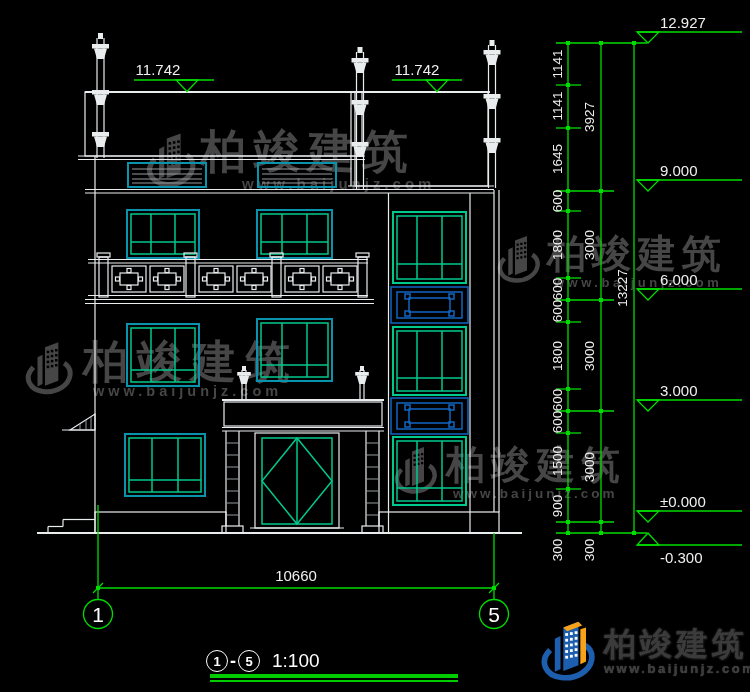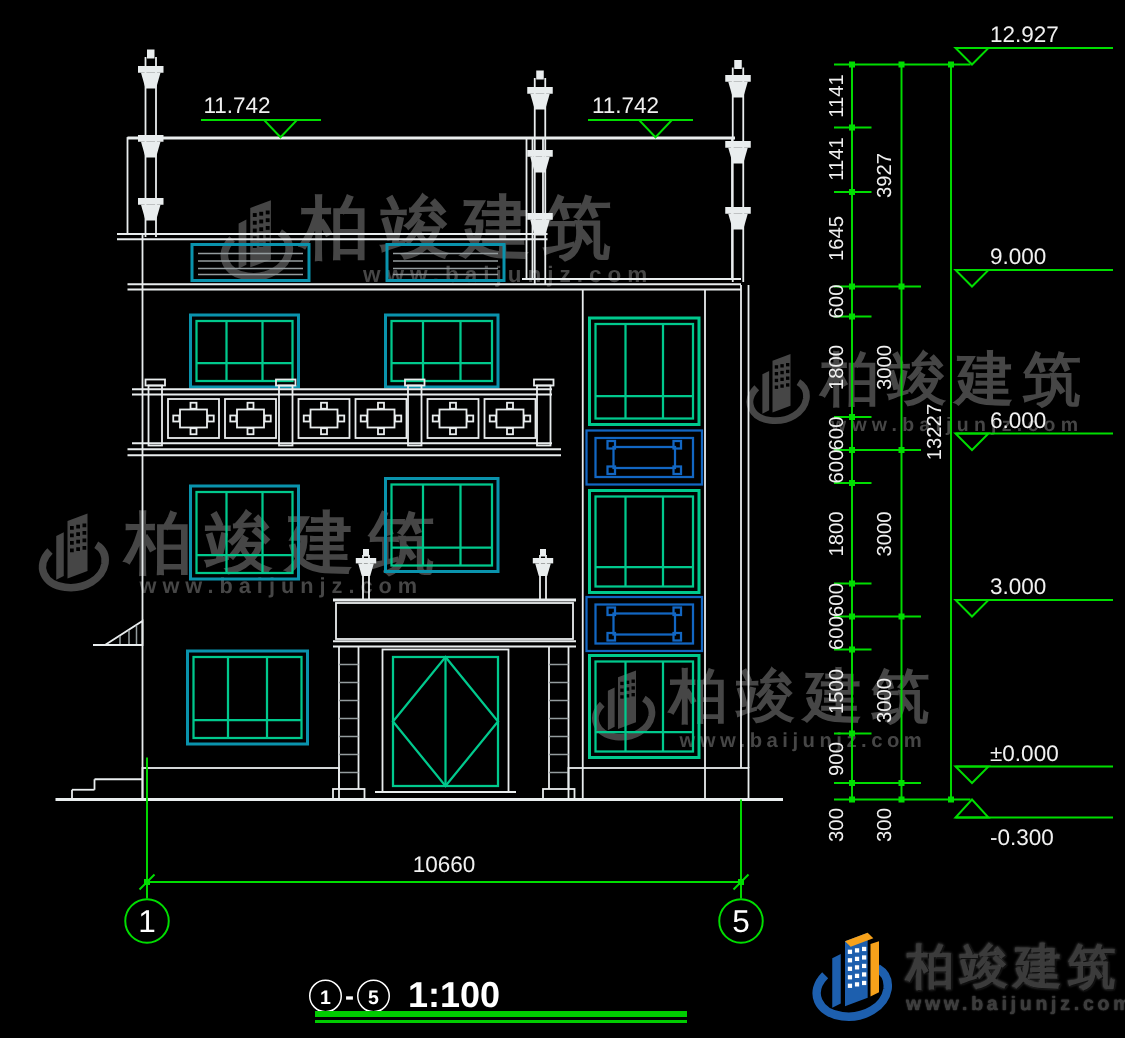--- a/index.html
+++ b/index.html
@@ -38,21 +38,21 @@
   .wm3 .wm-url{left:68px;top:47px;font-size:14.5px;letter-spacing:4px}
   .wm4{left:394px;top:441px;width:250px;height:66px}
   .wm4 .wm-logo{width:45px;height:56px}
   .wm4 .wm-brand{left:52px;top:4px;font-size:39px;letter-spacing:6px}
   .wm4 .wm-url{left:59px;top:46px;font-size:13.5px;letter-spacing:3px}
   
   .title{position:absolute;left:206px;top:650px;z-index:4;display:flex;align-items:center;color:#fff}
   .tcircle{display:inline-flex;align-items:center;justify-content:center;width:20px;height:20px;border:1.6px solid #fff;border-radius:50%;font-size:13px;font-weight:bold}
   .tdash{font-size:18px;margin:0 2px;font-weight:bold}
   .tname{font-size:25px;font-weight:bold;letter-spacing:2px;margin-left:4px;white-space:nowrap}
-  .tscale{font-size:24px;font-weight:bold;margin-left:12px}
+  .tscale{font-size:19px;font-weight:normal;margin-left:12px}
   .uline1{position:absolute;left:210px;top:674px;width:248px;height:4px;background:#00cc00;z-index:4}
   .uline2{position:absolute;left:210px;top:680px;width:248px;height:2px;background:#00cc00;z-index:4}
   
   .brandlogo{position:absolute;left:540px;top:618px;z-index:4;display:flex;align-items:center}
   .bl-mark{width:58px;height:68px;flex:0 0 auto}
   .bl-text{margin-left:6px}
   .bl-brand{font-size:32px;font-weight:bold;color:#3b3b3b;letter-spacing:4px;line-height:1.05;white-space:nowrap;text-shadow:1px 1px 0 #101010,0 0 2px #6a6a6a}
   .bl-url{font-size:13px;font-weight:bold;color:#3c3c3c;letter-spacing:2.5px;white-space:nowrap;text-shadow:0 0 1px #6a6a6a}
 </style>
 </head>

